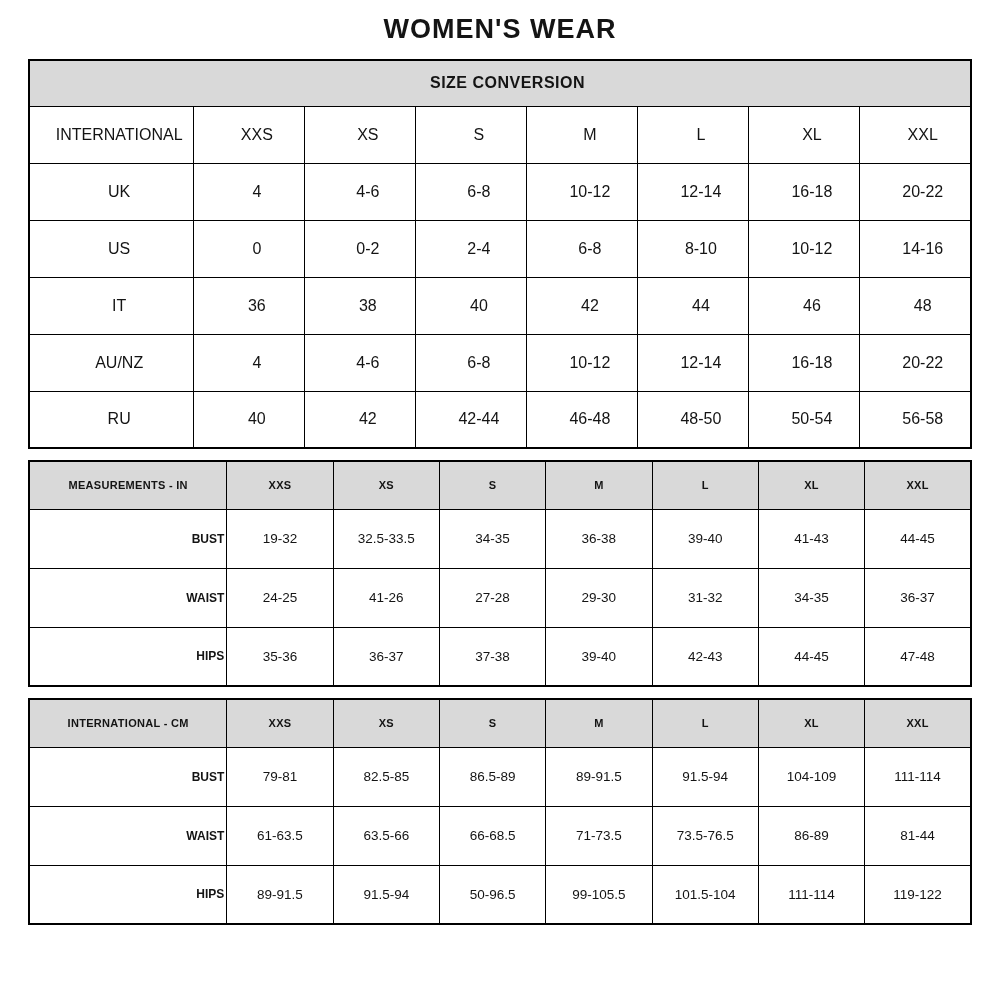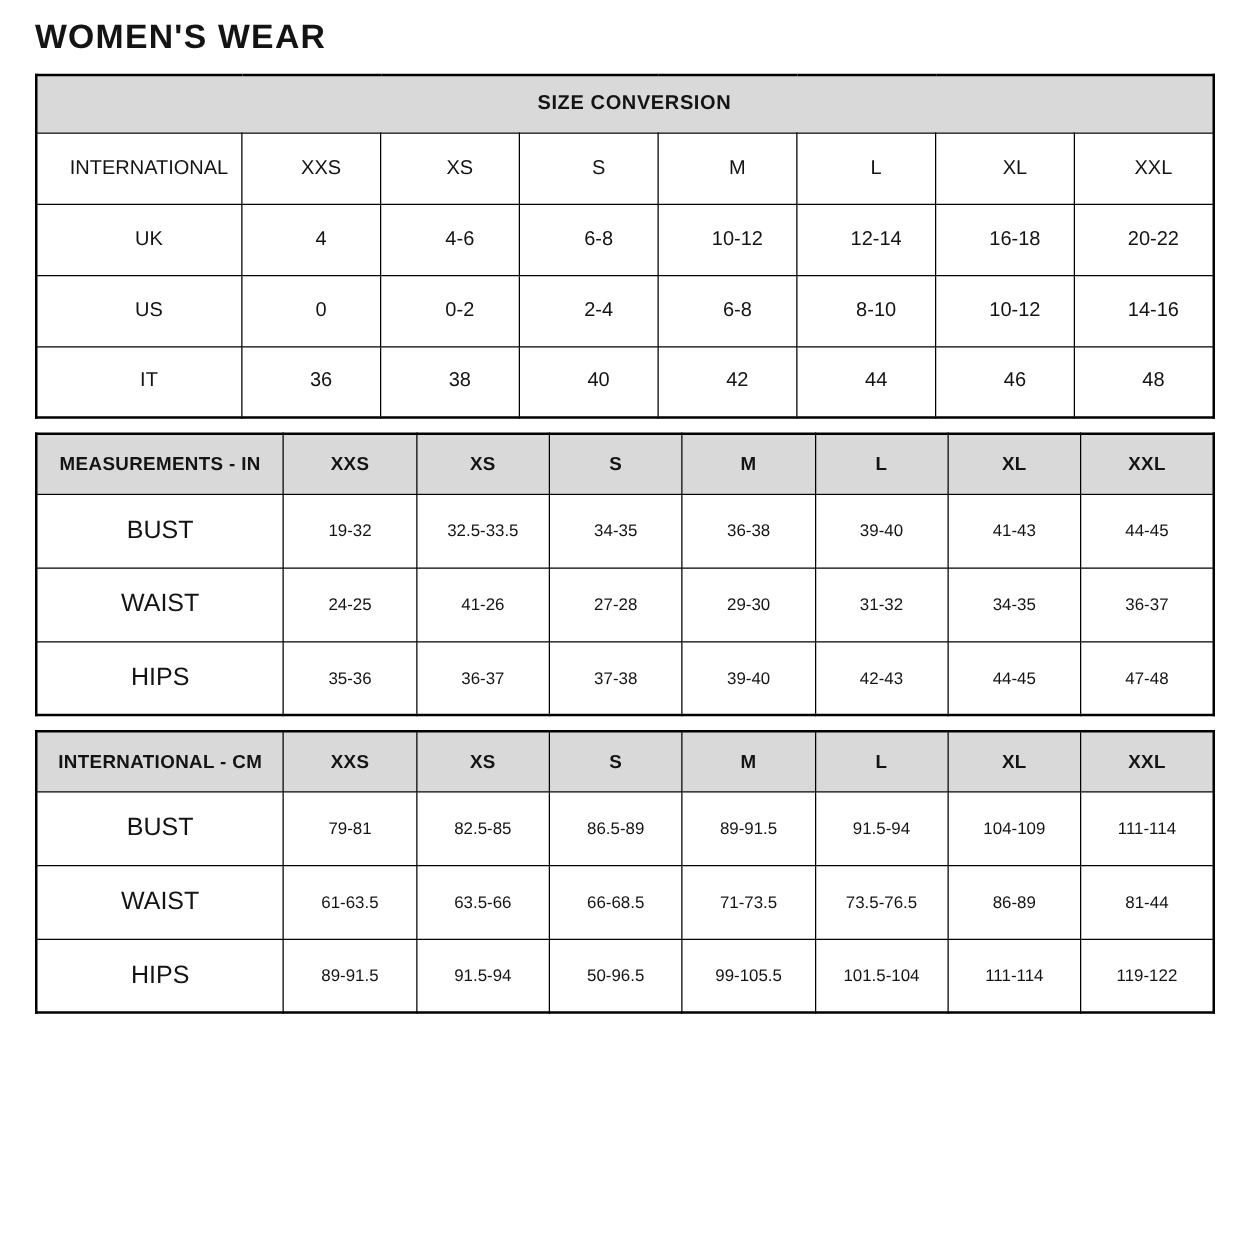--- a/index.html
+++ b/index.html
@@ -4,20 +4,21 @@
 <style>
   * { box-sizing: border-box; }
   html, body { margin: 0; padding: 0; background: #ffffff; }
   body {
     width: 1000px; height: 1000px;
     font-family: "Liberation Sans", sans-serif;
     color: #141414;
   }
   .page { padding: 6px 28px 10px 28px; }
   .page-title {
+    text-align: center;
     font-size: 27px;
     font-weight: bold;
     letter-spacing: 1px;
     margin: 8px 0 14px 0;
     color: #141414;
   }
   table {
     border-collapse: collapse;
     width: 100%;
     table-layout: fixed;
@@ -39,25 +40,25 @@
     letter-spacing: 0.5px;
     height: 46px;
   }
   .size-table td { font-size: 16px; height: 57px; padding-left: 17px; }
   .size-table .label-col { font-size: 16px; margin-left: 41px; }
   
   .meas-table td { font-size: 13.5px; height: 59px; }
   .meas-table .head td {
     background: #d9d9d9;
     font-weight: bold;
-    font-size: 15px;
+    font-size: 11px;
     height: 48px;
     letter-spacing: 0.3px;
   }
-  .meas-table .row-label { font-size: 20px; font-weight: normal; }
+  .meas-table .row-label { font-size: 12px; font-weight: bold; text-align: right; }
   col.c-label { width: 21%; }
   col.c-size  { width: 11.2857%; }
   .size-table col.c-label { width: 17.5%; }
   .size-table col.c-size  { width: 11.7857%; }
 </style>
 </head>
 <body>
 
 <div class="page">
 
@@ -110,20 +111,40 @@
     </tr>
     <tr>
       <td class="label-col">IT</td>
       <td>36</td>
       <td>38</td>
       <td>40</td>
       <td>42</td>
       <td>44</td>
       <td>46</td>
       <td>48</td>
+    </tr>
+    <tr>
+      <td class="label-col">AU/NZ</td>
+      <td>4</td>
+      <td>4-6</td>
+      <td>6-8</td>
+      <td>10-12</td>
+      <td>12-14</td>
+      <td>16-18</td>
+      <td>20-22</td>
+    </tr>
+    <tr>
+      <td class="label-col">RU</td>
+      <td>40</td>
+      <td>42</td>
+      <td>42-44</td>
+      <td>46-48</td>
+      <td>48-50</td>
+      <td>50-54</td>
+      <td>56-58</td>
     </tr>
   </tbody>
     </table>
 
   <table class="meas-table">
     <colgroup>
       <col class="c-label">
         <col class="c-size">
         <col class="c-size">
         <col class="c-size">

